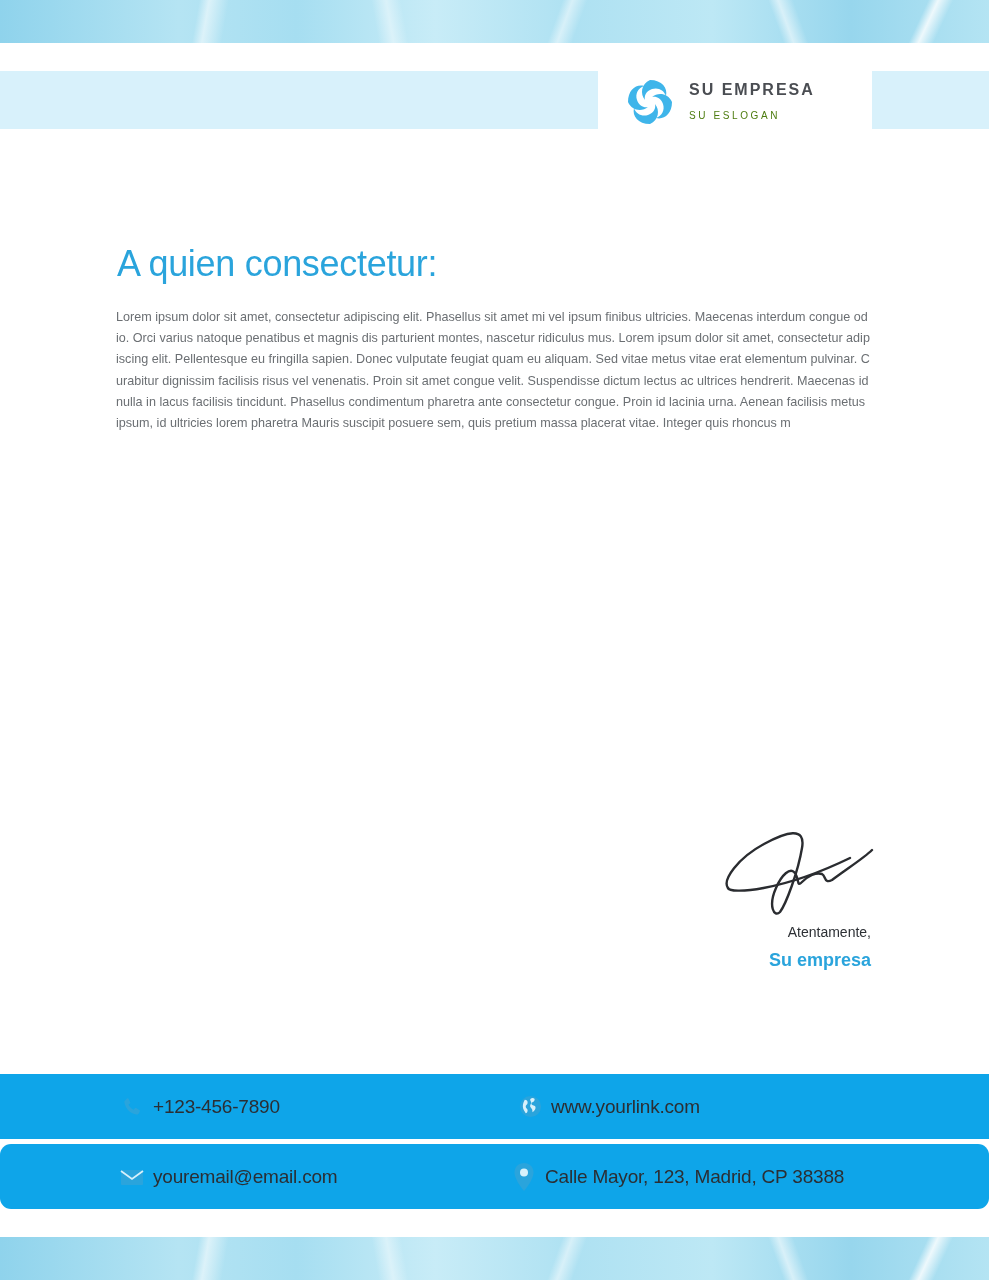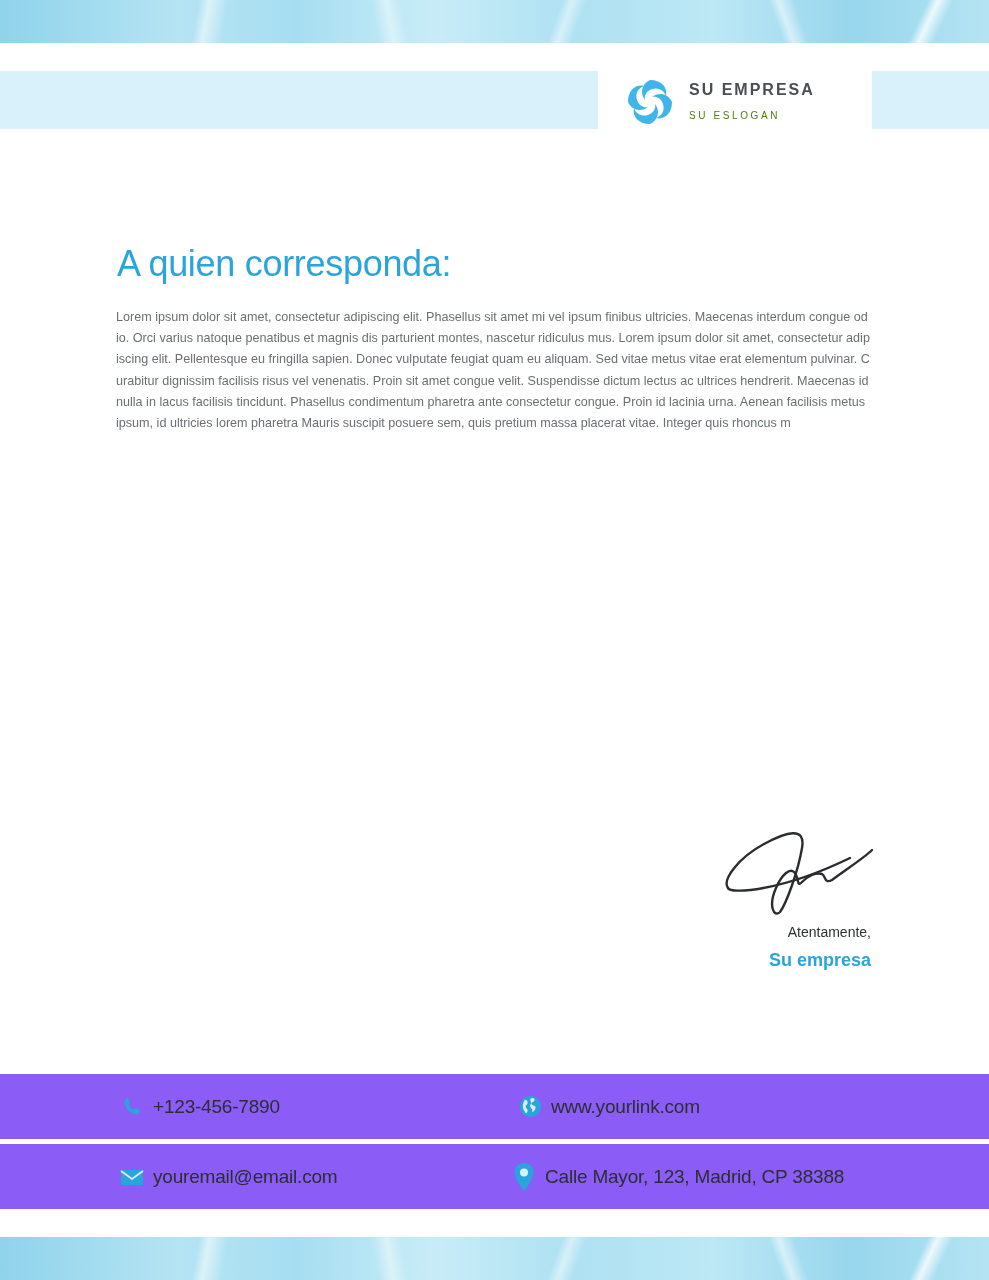--- a/index.html
+++ b/index.html
@@ -49,23 +49,23 @@
   }
 
   .signature { position: absolute; left: 720px; top: 822px; width: 160px; height: 100px; }
   .closing {
     position: absolute; right: 118px; top: 924px; font-size: 14px; color: #2d3035; text-align: left;
   }
   .sender {
     position: absolute; right: 118px; top: 950px; font-size: 18px; font-weight: bold; color: #2aa4dc; text-align: right;
   }
 
-  .contact-row { position: absolute; left: 0; width: 989px; height: 65px; background: #8b5cf6; }
+  .contact-row { position: absolute; left: 0; width: 989px; height: 65px; background: #0ea5e9; }
   .row-1 { top: 1074px; }
-  .row-2 { top: 1144px; }
+  .row-2 { top: 1144px; border-radius: 11px; }
   .contact-item { position: absolute; top: 0; height: 65px; display: flex; align-items: center; }
   .contact-item .ico { width: 24px; height: 24px; display: flex; align-items: center; justify-content: center; }
   .contact-item .txt { font-size: 19px; color: #2b2e33; margin-left: 9px; letter-spacing: -0.2px; }
   .ci-phone { left: 120px; }
   .ci-web { left: 518px; }
   .ci-email { left: 120px; }
   .ci-addr { left: 512px; }
 </style>
 </head>
 <body>
@@ -84,21 +84,21 @@
       <path d="M4 26 C4 14 12 8 20 10 C14 12 11 18 13 24 C15 30 20 32 24 31 C18 36 8 35 4 26 Z"></path>
     </g>
     <circle cx="26" cy="26" r="5" fill="#ffffff"></circle>
   </svg>
   <div class="logo-text">
     <div class="logo-name">SU EMPRESA</div>
     <div class="logo-slogan">SU ESLOGAN</div>
   </div>
 </div>
 
-<h1 class="greeting">A quien corresponda:</h1>
+<h1 class="greeting">A quien consectetur:</h1>
 <div class="body-text">Lorem ipsum dolor sit amet, consectetur adipiscing elit. Phasellus sit amet mi vel ipsum finibus ultricies. Maecenas interdum congue odio. Orci varius natoque penatibus et magnis dis parturient montes, nascetur ridiculus mus. Lorem ipsum dolor sit amet, consectetur adipiscing elit. Pellentesque eu fringilla sapien. Donec vulputate feugiat quam eu aliquam. Sed vitae metus vitae erat elementum pulvinar. Curabitur dignissim facilisis risus vel venenatis. Proin sit amet congue velit. Suspendisse dictum lectus ac ultrices hendrerit. Maecenas id nulla in lacus facilisis tincidunt. Phasellus condimentum pharetra ante consectetur congue. Proin id lacinia urna. Aenean facilisis metus ipsum, id ultricies lorem pharetra Mauris suscipit posuere sem, quis pretium massa placerat vitae. Integer quis rhoncus m</div>
 
 <svg class="signature" viewBox="0 0 160 100">
   <path d="M8 66 C2 58 18 36 44 22 C66 10 86 4 82 26 C78 50 66 82 60 90 C54 96 48 84 56 66 C62 52 70 46 74 50 C80 56 76 66 82 60 C88 54 96 50 102 52 C106 54 104 62 112 58 C128 46 144 36 152 28" fill="none" stroke="#2a2c30" stroke-width="2.4" stroke-linecap="round" stroke-linejoin="round"></path>
   <path d="M8 66 C10 72 60 70 130 36" fill="none" stroke="#2a2c30" stroke-width="2.4" stroke-linecap="round"></path>
 </svg>
 
 <div class="closing">Atentamente,</div>
 <div class="sender">Su empresa</div>
 

